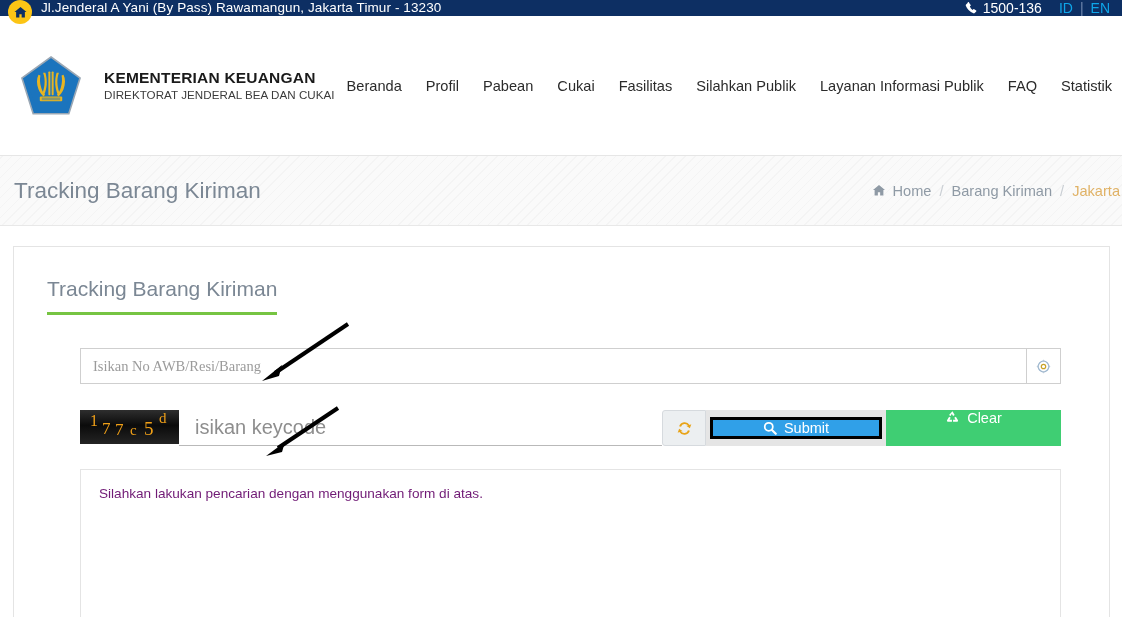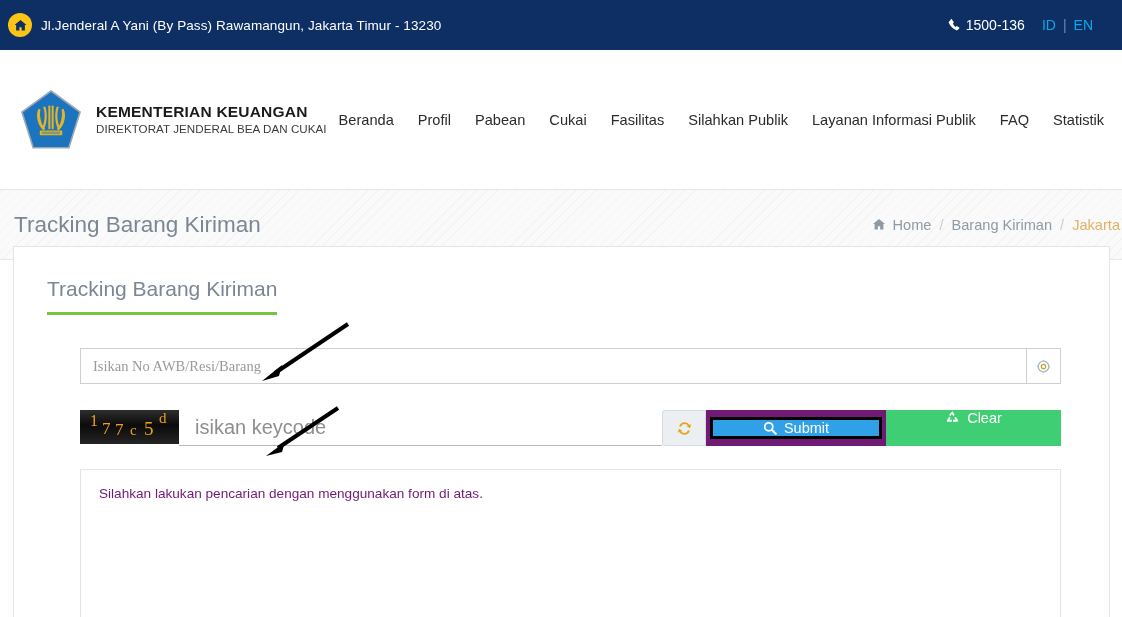--- a/index.html
+++ b/index.html
@@ -6,25 +6,25 @@
   html, body {
     width: 1122px; height: 617px;
     font-family: "Liberation Sans", sans-serif;
     background: #ffffff;
     overflow: hidden;
   }
   .page { position: relative; width: 1122px; height: 617px; }
 
   
   .topbar {
-    height: 50px;
+    height: 16px;
     background: #0d2f63;
     display: flex;
-    align-items: center;
-    padding: 0 29px 0 8px;
+    align-items: flex-start;
+    padding: 0 12px 0 8px;
     color: #ffffff;
   }
   .home-badge {
     width: 24px; height: 24px; border-radius: 50%;
     background: #fcc515;
     display: flex; align-items: center; justify-content: center;
     flex: 0 0 auto;
     margin-right: 9px;
   }
   .home-badge svg { display: block; }
@@ -49,21 +49,21 @@
   .header {
     height: 140px;
     background: #ffffff;
     border-bottom: 1px solid #e6e6e6;
     display: flex;
     align-items: center;
     padding: 0 14px 0 18px;
   }
   .brand { display: flex; align-items: center; flex: 0 0 auto; }
   .brand-logo { width: 66px; height: 66px; flex: 0 0 auto; }
-  .brand-text { margin-left: 12px; line-height: 1.15; }
+  .brand-text { margin-left: 20px; line-height: 1.15; }
   .brand-line1 {
     font-size: 15.5px; font-weight: bold; color: #1a1a1a;
     letter-spacing: .2px;
   }
   .brand-line2 {
     font-size: 11.6px; color: #3b3b3b; letter-spacing: .05px;
     margin-top: 1px;
   }
   .mainnav {
     margin-left: auto;
@@ -211,21 +211,21 @@
     border: 3px solid #000000;
     color: #ffffff;
     font-size: 14.5px;
     display: flex; align-items: center; justify-content: center;
     cursor: pointer;
     flex: 0 0 auto;
     font-family: "Liberation Sans", sans-serif;
   }
   .btn-submit-outer {
     width: 180px;
-    background: #701a75;
+    background: #e5e5e5;
     display: flex; align-items: center; justify-content: center;
     flex: 0 0 auto;
   }
   .btn-clear {
     width: 175px;
     background: #3fce73;
     color: #ffffff;
     font-size: 14.5px;
     border: none;
     display: flex; align-items: flex-start; justify-content: center;

